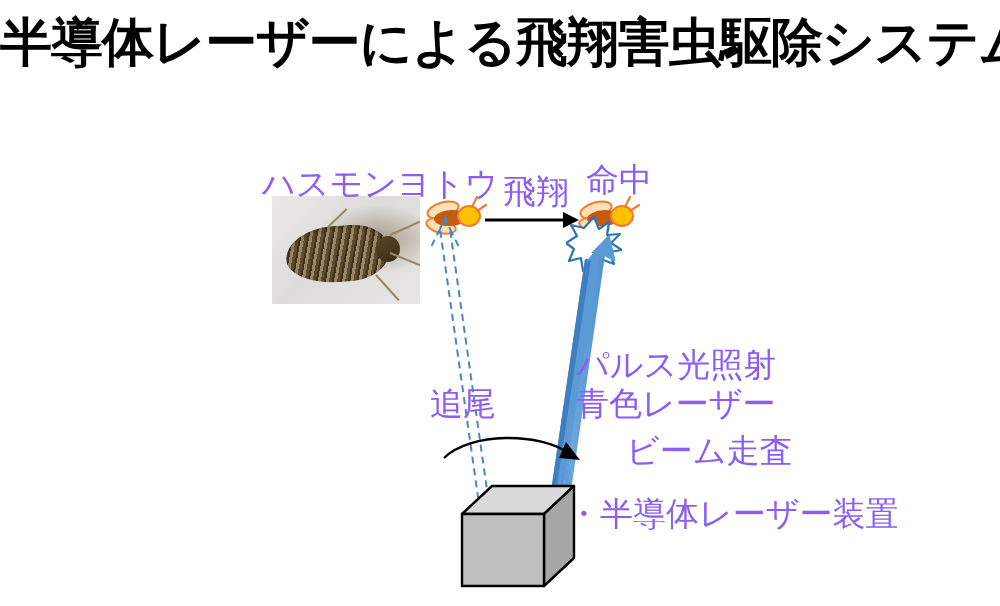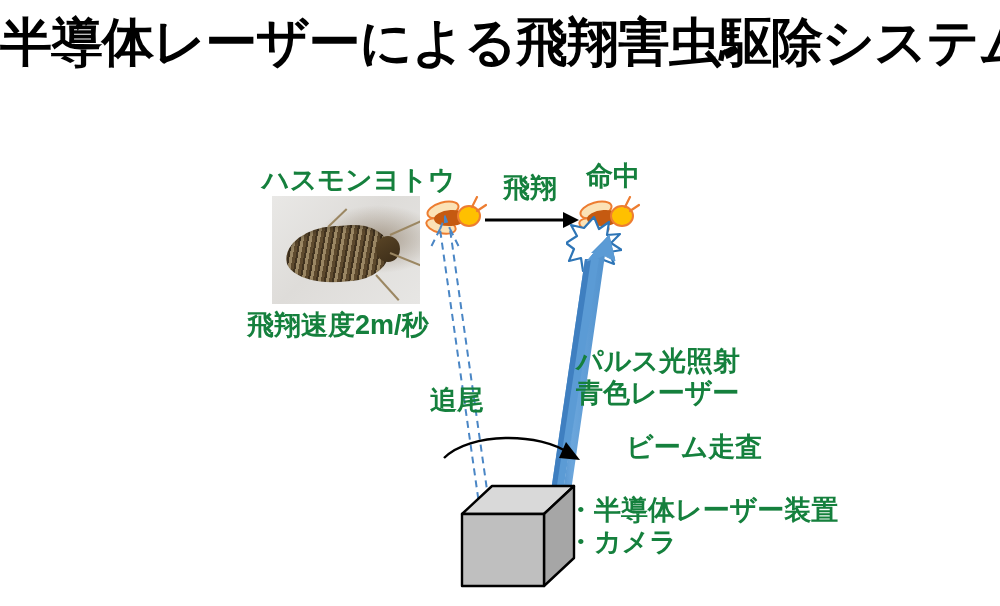--- a/index.html
+++ b/index.html
@@ -29,23 +29,23 @@
     font-weight: 700;
     letter-spacing: -1px;
     color: #000000;
     white-space: nowrap;
     line-height: 1.1;
   }
 
   
   .label {
     position: absolute;
-    color: #15803d;
-    font-size: 27px;
-    font-weight: 700;
+    color: #8b5cf6;
+    font-size: 33px;
+    font-weight: 400;
     white-space: nowrap;
     line-height: 1.18;
   }
 
   #label-moth-name   { left: 262px; top: 165px; }
   #label-flight      { left: 503px; top: 173px; }
   #label-hit         { left: 586px; top: 161px; }
   #label-specs       { left: 247px; top: 310px; }
   #label-tracking    { left: 430px; top: 385px; }
   #label-laser       { left: 576px; top: 346px; }
@@ -135,21 +135,20 @@
     <div id="moth-head"></div>
     <div class="moth-antenna" id="moth-ant-1"></div>
     <div class="moth-antenna" id="moth-ant-2"></div>
     <div class="moth-antenna" id="moth-ant-3"></div>
     <div class="moth-antenna" id="moth-ant-4"></div>
   </div>
 
   <div class="label" id="label-moth-name">ハスモンヨトウ</div>
 
   <div class="label" id="label-specs">
-    <div>飛翔速度2m/秒</div>
   </div>
 
   <div class="insect" id="insect-flying">
     <svg width="62" height="52" viewBox="0 0 62 52">
       <g>
         <ellipse cx="18" cy="14" rx="16" ry="7.5" fill="#fbe2b6" stroke="#ed7d31" stroke-width="2" transform="rotate(-16 18 14)"></ellipse>
         <ellipse cx="16" cy="30" rx="15" ry="7" fill="#fbe2b6" stroke="#ed7d31" stroke-width="2" transform="rotate(14 16 30)"></ellipse>
         <ellipse cx="26" cy="22" rx="17" ry="8" fill="#c55a11" transform="rotate(-4 26 22)"></ellipse>
         <ellipse cx="44" cy="20" rx="11" ry="10" fill="#ffc000" stroke="#ed7d31" stroke-width="2"></ellipse>
         <path d="M47 11 L52 1" stroke="#ed7d31" stroke-width="2.2" fill="none" stroke-linecap="round"></path>
@@ -235,16 +234,15 @@
   <div id="device-box">
     <svg width="116" height="104" viewBox="0 0 116 104">
       <polygon points="2,30 32,2 114,2 84,30" fill="#d9d9d9" stroke="#000000" stroke-width="2.4" stroke-linejoin="round"></polygon>
       <polygon points="84,30 114,2 114,74 84,102" fill="#a6a6a6" stroke="#000000" stroke-width="2.4" stroke-linejoin="round"></polygon>
       <polygon points="2,30 84,30 84,102 2,102" fill="#bfbfbf" stroke="#000000" stroke-width="2.4" stroke-linejoin="round"></polygon>
     </svg>
   </div>
 
   <div class="label" id="label-device">
     <div>・半導体レーザー装置</div>
-    <div>・カメラ</div>
   </div>
 
 </div>
 
 </body></html>

